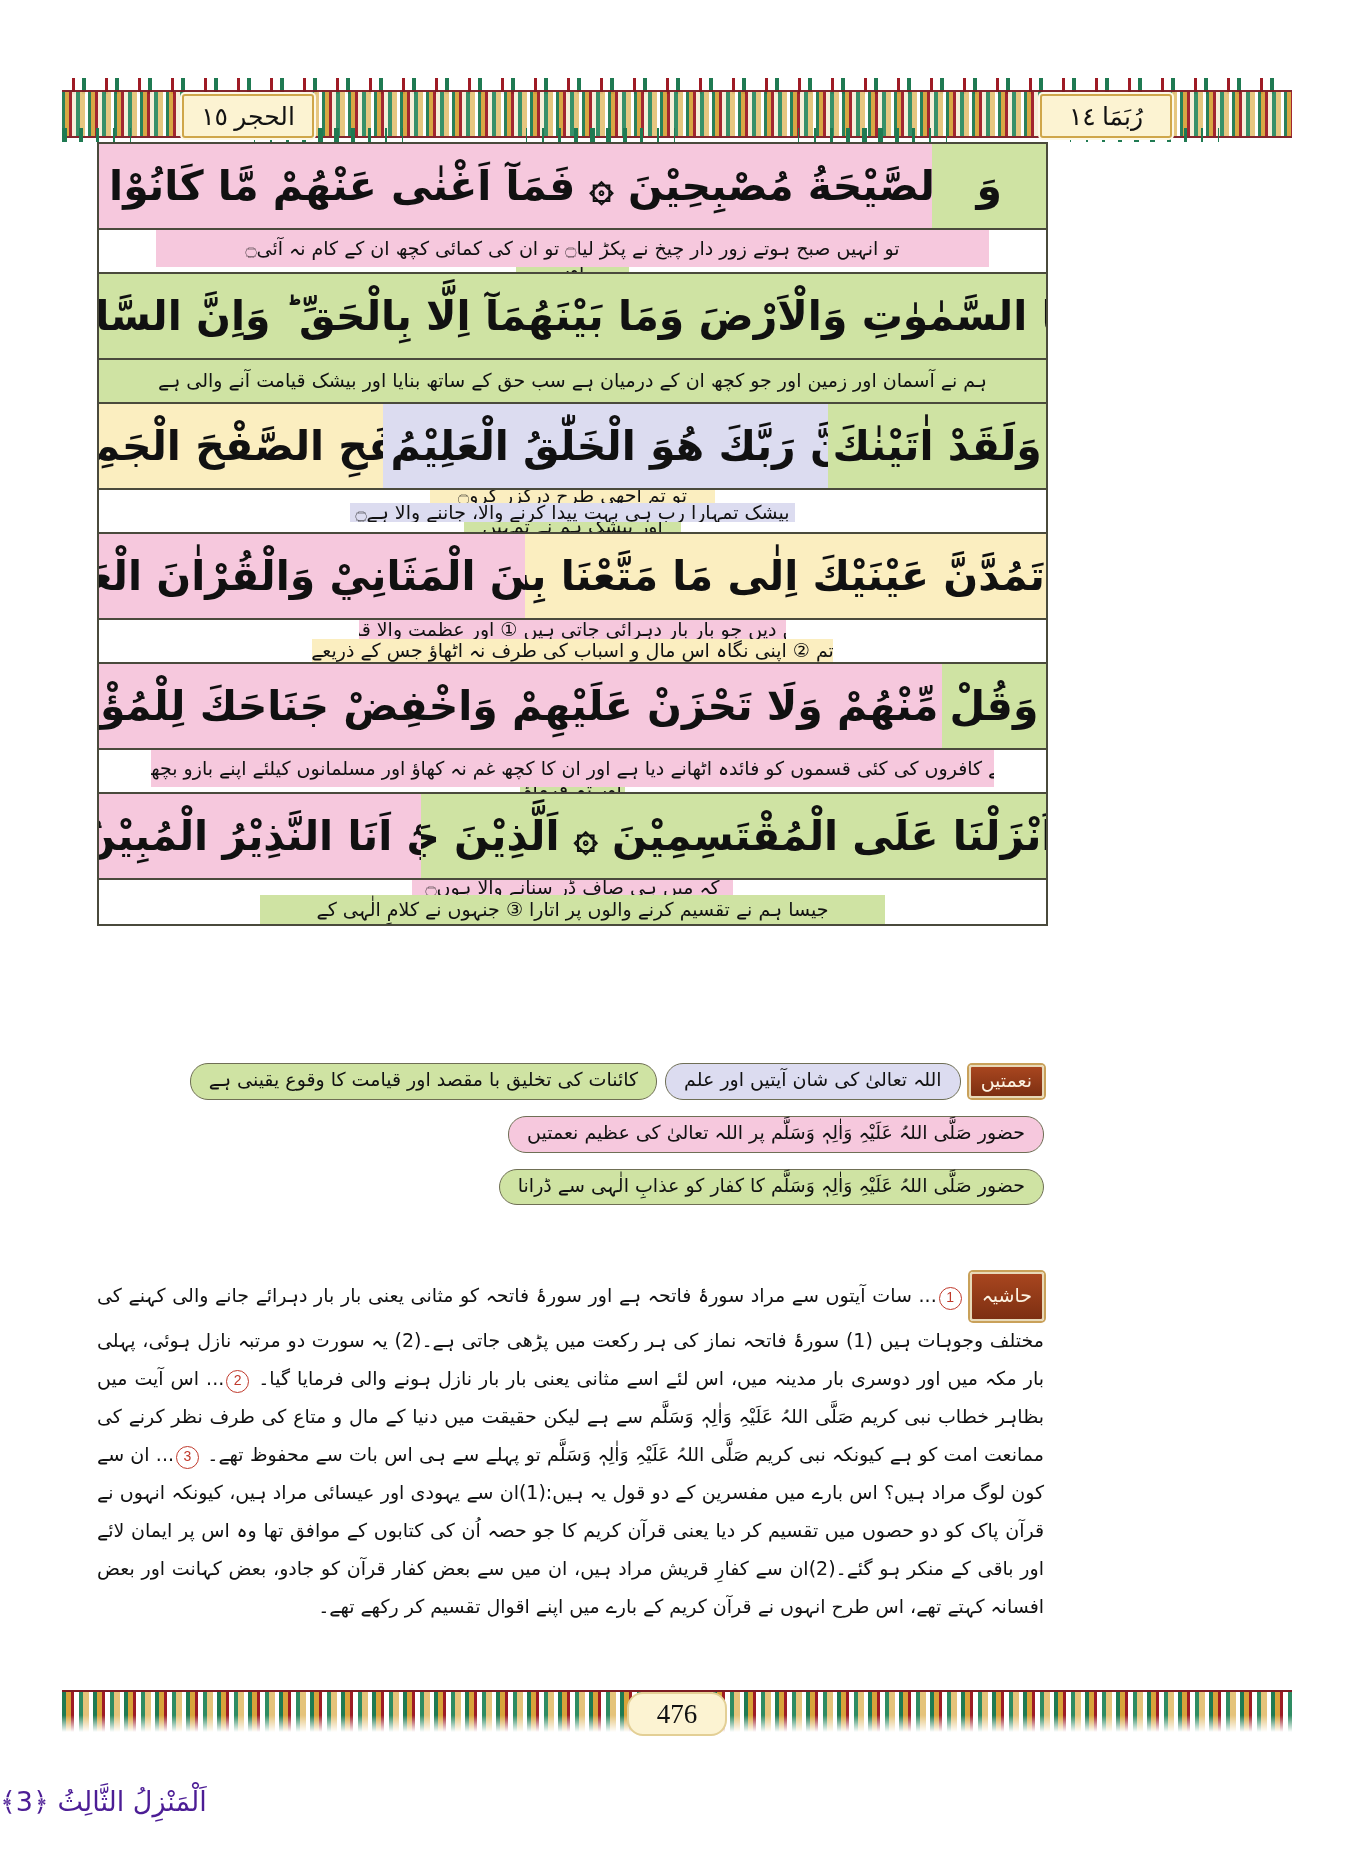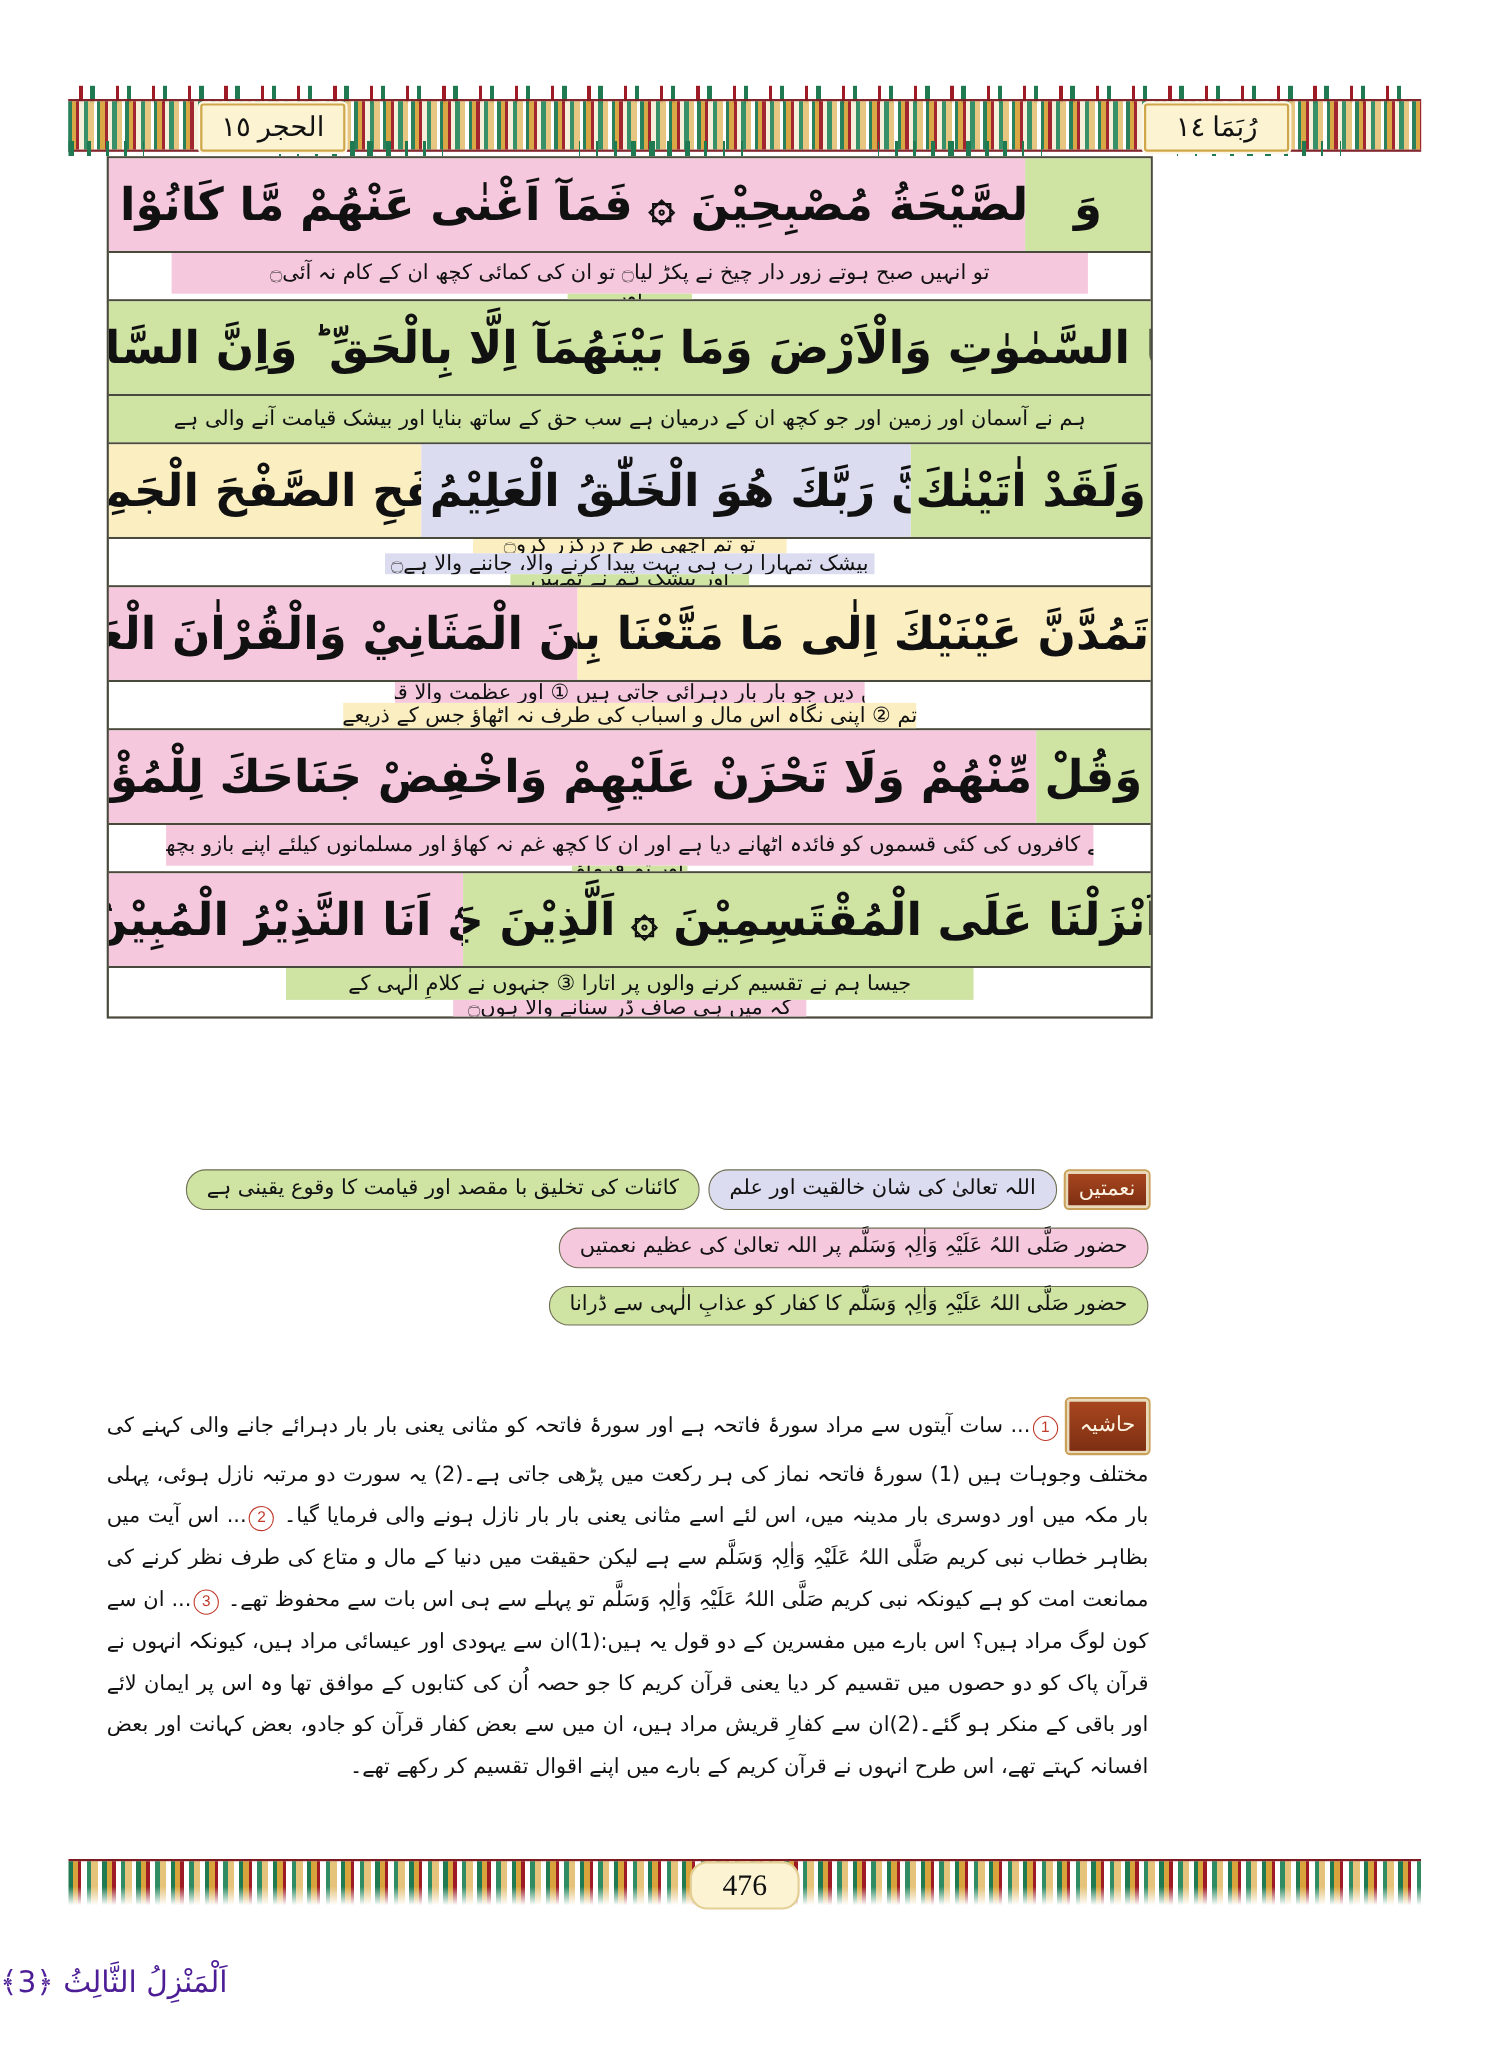--- a/index.html
+++ b/index.html
@@ -368,33 +368,33 @@
     </div>
     <div class="row ar-row">
       <div class="seg bg-pink" style="flex: 34 0 0px; width: 34%;">
         <div class="ar-text">اِنِّيْٓ اَنَا النَّذِيْرُ الْمُبِيْنُ ۞</div>
       </div>
       <div class="seg bg-green" style="flex: 66 0 0px; width: 66%;">
         <div class="ar-text">كَمَآ اَنْزَلْنَا عَلَى الْمُقْتَسِمِيْنَ ۞ اَلَّذِيْنَ جَعَلُوا</div>
       </div>
     </div>
     <div class="row ur-row">
+      <div class="seg bg-pink" style="flex: 34 0 0px; width: 34%;">
+        <div class="ur-text">کہ میں ہی صاف ڈر سنانے والا ہوں۝</div>
+      </div>
       <div class="seg bg-green" style="flex: 66 0 0px; width: 66%;">
         <div class="ur-text">جیسا ہم نے تقسیم کرنے والوں پر اتارا ③ جنہوں نے کلامِ الٰہی کے</div>
-      </div>
-      <div class="seg bg-pink" style="flex: 34 0 0px; width: 34%;">
-        <div class="ur-text">کہ میں ہی صاف ڈر سنانے والا ہوں۝</div>
       </div>
     </div>
   </div>
 
 <div class="topics" id="topics">
     <div class="topic-line">
       <div class="pill green">کائنات کی تخلیق با مقصد اور قیامت کا وقوع یقینی ہے</div>
-      <div class="pill lav">اللہ تعالیٰ کی شان خالقیت اور علم</div>
+      <div class="pill lav">اللہ تعالیٰ کی شان آیتیں اور علم</div>
       <span class="badge">نعمتیں</span>
     </div>
     <div class="topic-line">
       <div class="pill pink">حضور صَلَّی اللہُ عَلَیْہِ وَاٰلِہٖ وَسَلَّم پر اللہ تعالیٰ کی عظیم نعمتیں</div>
     </div>
     <div class="topic-line">
       <div class="pill green">حضور صَلَّی اللہُ عَلَیْہِ وَاٰلِہٖ وَسَلَّم کا کفار کو عذابِ الٰہی سے ڈرانا</div>
     </div>
   </div>
 

